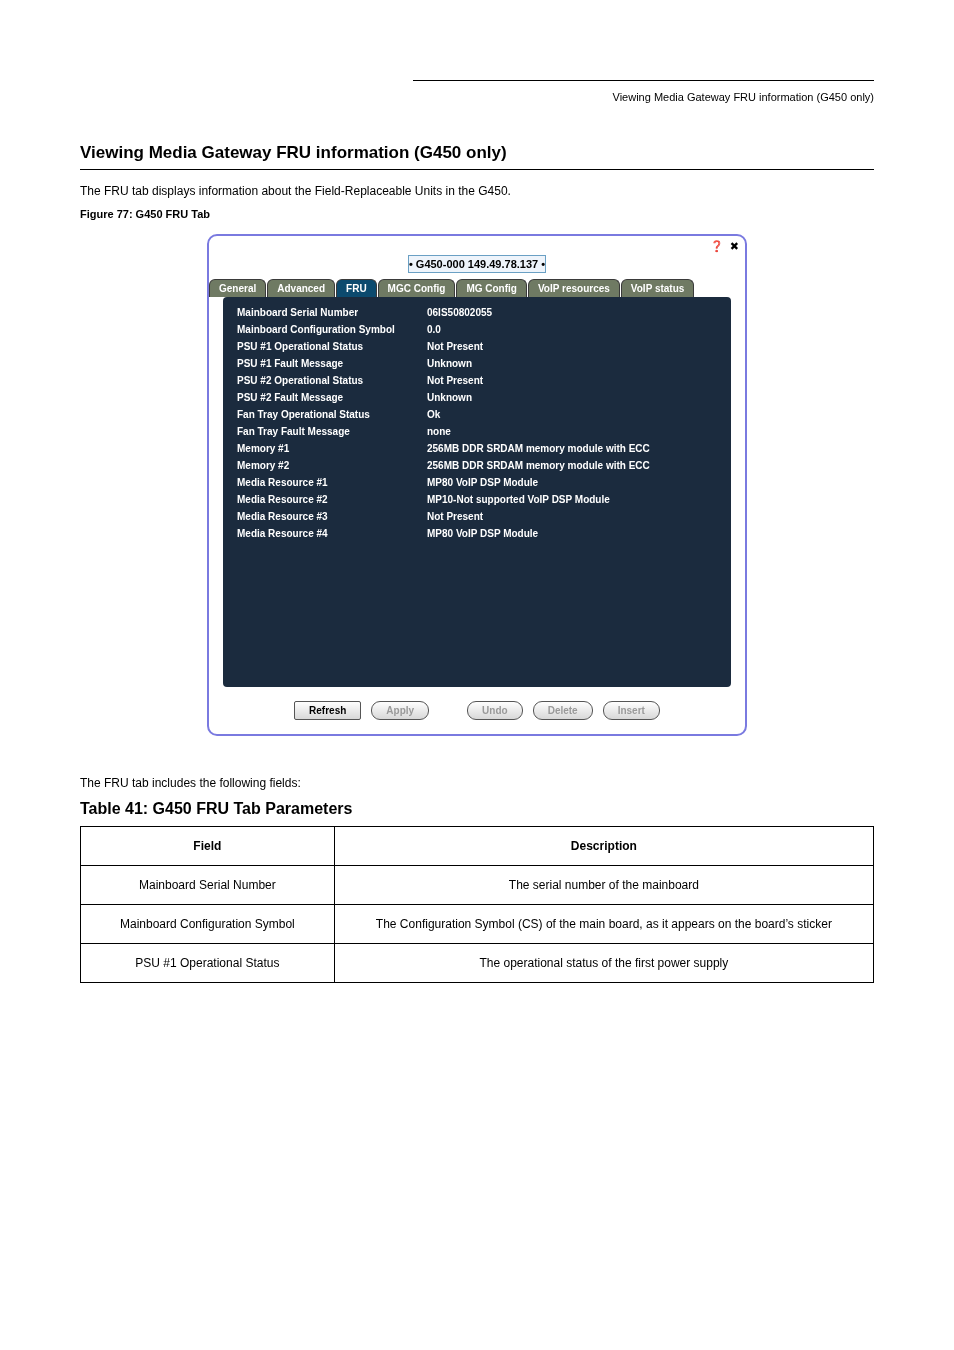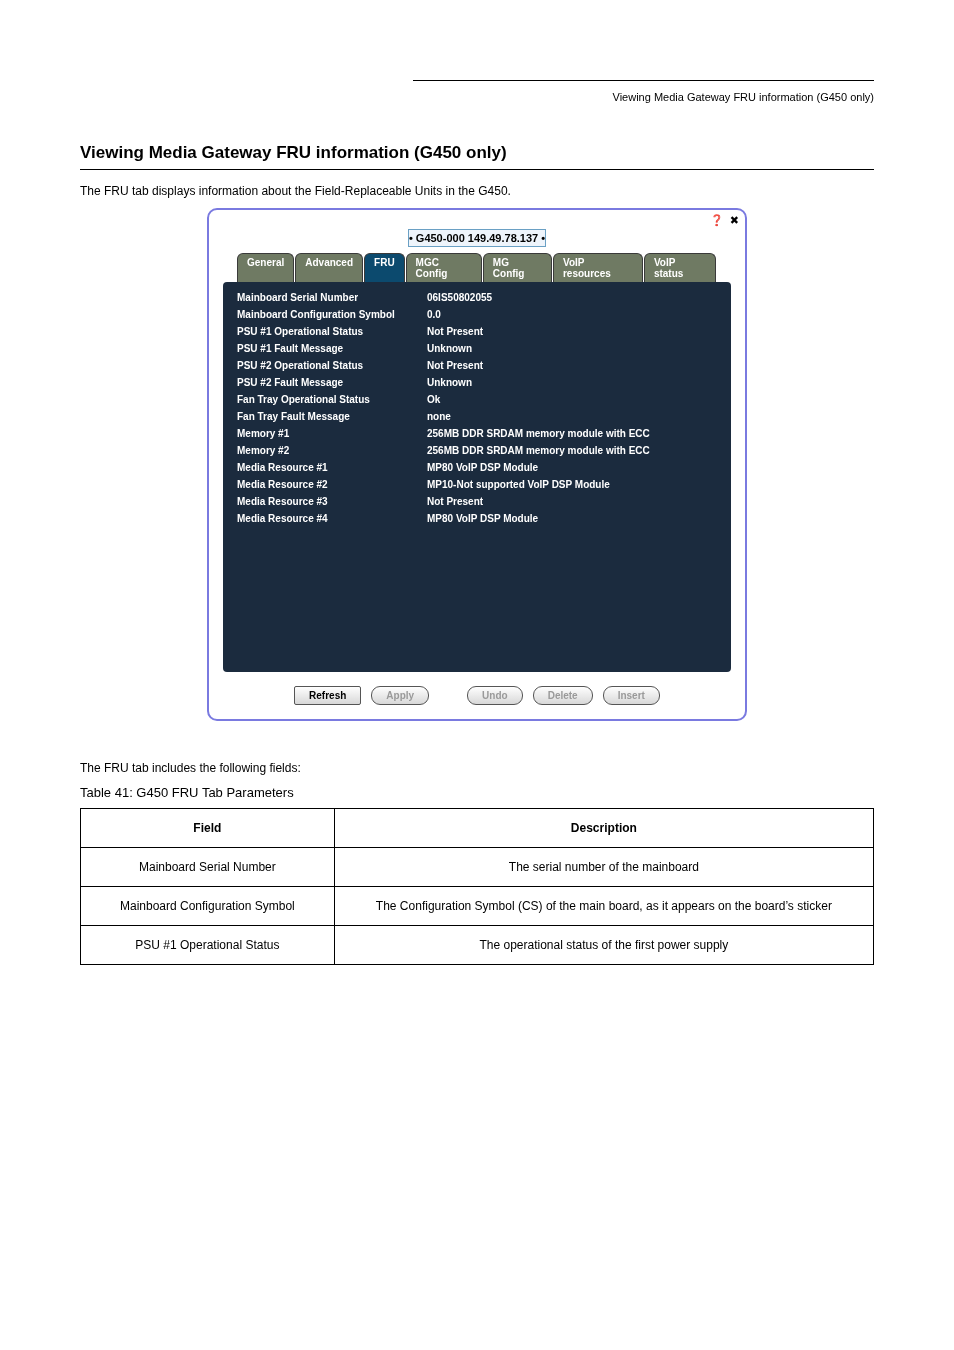--- a/index.html
+++ b/index.html
@@ -69,21 +69,21 @@
     width: fit-content;
     border: 1px solid #6aa0c4;
     background: #eef4fb;
     color: #000;
     font-size: 11px;
     font-weight: bold;
     padding: 2px 0;
   }
   .tabs {
     display: flex;
-    padding: 0 28px;
+    padding: 0 0;
     gap: 0;
   }
   .tab {
     font-size: 10px;
     font-weight: bold;
     color: #fff;
     background: #6f7a63;
     border: 1px solid #3a3a3a;
     border-bottom: none;
     border-top-left-radius: 6px;
@@ -130,22 +130,22 @@
     border-radius: 2px;
     color:#000;
   }
   .btn.disabled { color:#9a9a9a;border-radius:9px; }
 
   .table-intro {
     font-size: 12px;
     margin: 0 0 10px 0;
   }
   .table-caption {
-    font-size: 13px;
-    font-weight: normal;
+    font-size: 16px;
+    font-weight: bold;
     margin: 0 0 8px 0;
   }
   table.fields {
     border-collapse: collapse;
     width: 100%;
     font-size: 12px;
   }
   table.fields th, table.fields td {
     border: 0.5px solid #000;
     padding: 12px 10px;
@@ -174,20 +174,21 @@
 <div class="page">
 
   <hr class="top-rule" style="margin-left:auto; margin-right:0; width:58%;">
   <div class="running-head" style="text-align:right;">Viewing Media Gateway FRU information (G450 only)</div>
 
   <h2 class="section-heading">Viewing Media Gateway FRU information (G450 only)</h2>
   <hr class="section-rule">
 
   <p class="intro-para">The FRU tab displays information about the Field-Replaceable Units in the G450.</p>
 
+  <p class="figure-caption">Figure 77: G450 FRU Tab</p>
 
   <div class="screenshot-wrap">
     <div class="screenshot">
       <div class="ss-titlebar">
         <span>❓</span>
         <span>✖</span>
       </div>
       <div class="ss-pill">• G450-000 149.49.78.137 •</div>
       <div class="tabs">
         <div class="tab">General</div>

